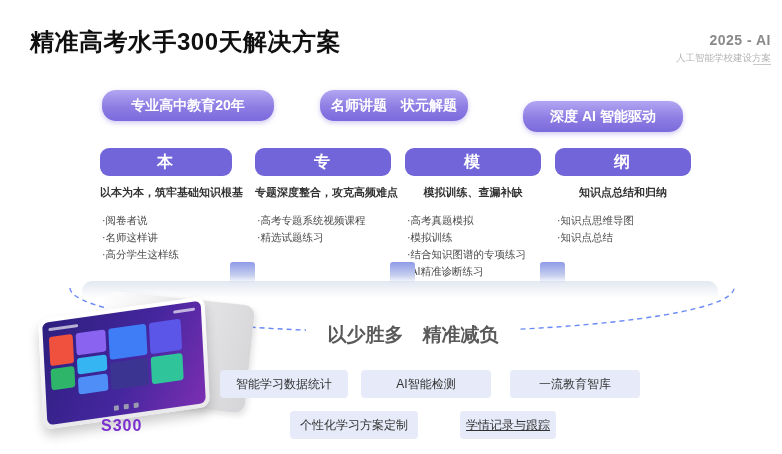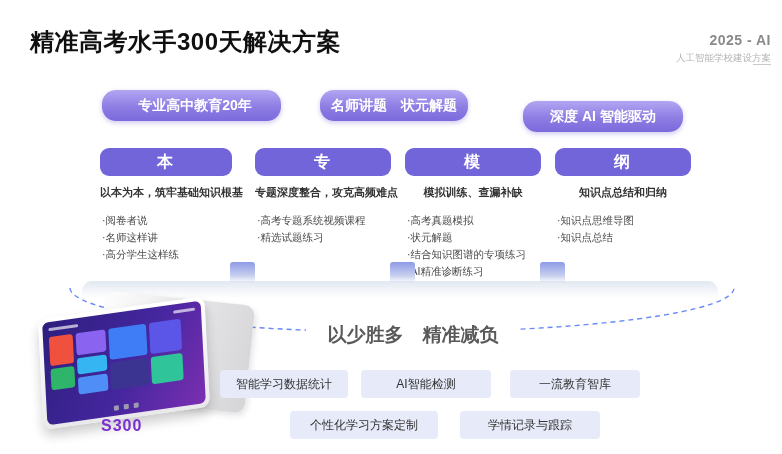--- a/index.html
+++ b/index.html
@@ -14,21 +14,21 @@
   .corner{right:11px;top:32px;text-align:right;line-height:1.25;}
   .corner .l1{font-size:14px;font-weight:bold;color:#8a8a8a;letter-spacing:.5px;}
   .corner .l2{font-size:9.5px;color:#b3b3b3;margin-top:2px;}
   .corner-line{right:11px;top:64px;width:18px;height:1px;background:#c9c9c9;}
 
   
   .badge{height:31px;border-radius:14px;color:#fff;font-size:14px;font-weight:bold;
          display:flex;align-items:center;justify-content:center;white-space:pre;
          background:linear-gradient(180deg,#b2a6f2 0%,#8d7de3 55%,#7b6adc 100%);
          box-shadow:0 2px 5px rgba(118,99,219,.35);}
-  .badge1{left:102px;top:90px;width:172px;padding-left:7px;}
+  .badge1{left:102px;top:90px;width:172px;}
   .badge2{left:320px;top:90px;width:148px;}
   .badge3{left:523px;top:101px;width:160px;}
 
   
   .col{top:148px;}
   .col1{left:100px;width:132px;}
   .col2{left:255px;width:136px;}
   .col3{left:405px;width:136px;}
   .col4{left:555px;width:136px;}
   .col-pill{height:28px;border-radius:9px;background:#7165d9;color:#fff;font-weight:bold;font-size:16px;
@@ -50,22 +50,22 @@
   
   .slogan{left:306px;top:316px;width:214px;z-index:4;background:#fff;padding:6px 0;text-align:center;
           font-size:19px;font-weight:bold;color:#595959;white-space:pre;}
 
   
   .tag{height:28px;background:#e7ebf9;border-radius:4px;z-index:4;color:#333;font-size:12px;
        display:flex;align-items:center;justify-content:center;white-space:nowrap;}
   .tag1{left:220px;top:370px;width:128px;}
   .tag2{left:361px;top:370px;width:130px;}
   .tag3{left:510px;top:370px;width:130px;}
-  .tag4{left:290px;top:411px;width:148px;}
-  .tag5{left:460px;top:411px;width:140px;}
+  .tag4{left:290px;top:411px;width:128px;}
+  .tag5{left:460px;top:411px;width:96px;text-decoration:underline;}
 
   
   .device{left:38px;top:294px;width:210px;height:140px;z-index:3;}
   .dev-back{position:absolute;left:64px;top:4px;width:148px;height:108px;border-radius:10px;
             background:linear-gradient(100deg,#fdfdfd 0%,#e6e6e8 55%,#d5d5d8 100%);
             transform:rotate(6deg);box-shadow:2px 3px 6px rgba(0,0,0,.12);}
   .dev-cam{position:absolute;left:50%;top:5px;width:5px;height:11px;border-radius:2px;background:#474747;transform:translateX(-50%);}
   .dev-front{position:absolute;left:2px;top:14px;width:160px;height:102px;border-radius:9px;
              background:linear-gradient(180deg,#ffffff 0%,#e9e9ec 100%);padding:4px;
              transform:rotate(-8deg) skewX(-5deg);box-shadow:0 7px 12px rgba(0,0,0,.20);}
@@ -128,21 +128,21 @@
     <div>·高考专题系统视频课程</div>
     <div>·精选试题练习</div>
   </div>
 </div>
 
 <div class="abs col col3">
   <div class="col-pill">模</div>
   <div class="col-sub">模拟训练、查漏补缺</div>
   <div class="col-bullets">
     <div>·高考真题模拟</div>
-    <div>·状元解题</div>
+    <div>·模拟训练</div>
     <div>·结合知识图谱的专项练习</div>
     <div>·AI精准诊断练习</div>
   </div>
 </div>
 
 <div class="abs col col4">
   <div class="col-pill">纲</div>
   <div class="col-sub">知识点总结和归纳</div>
   <div class="col-bullets">
     <div>·知识点思维导图</div>

